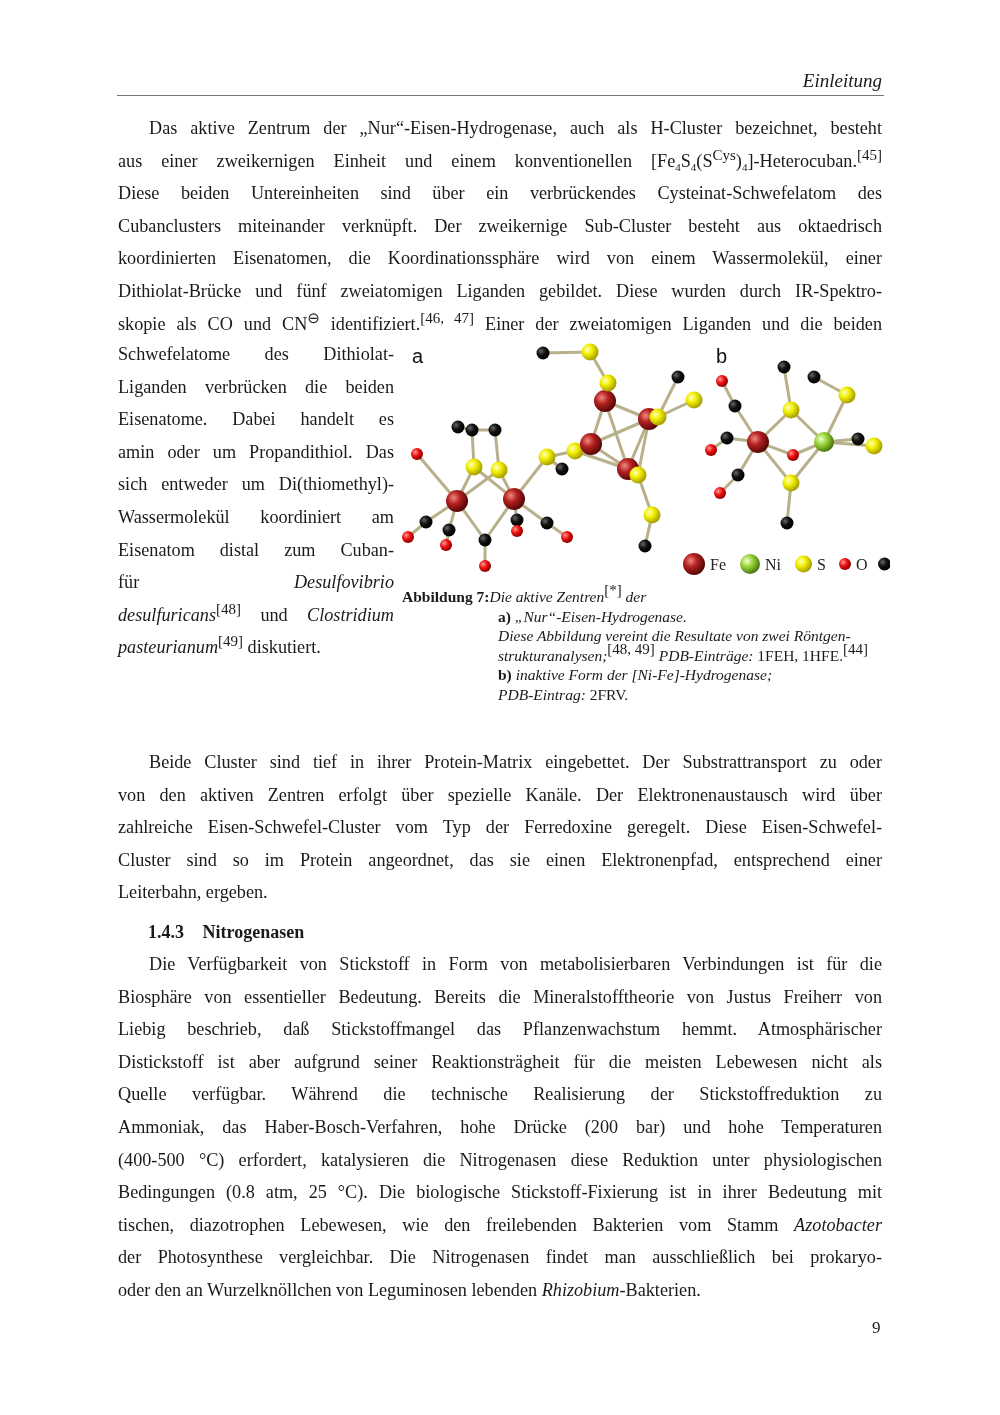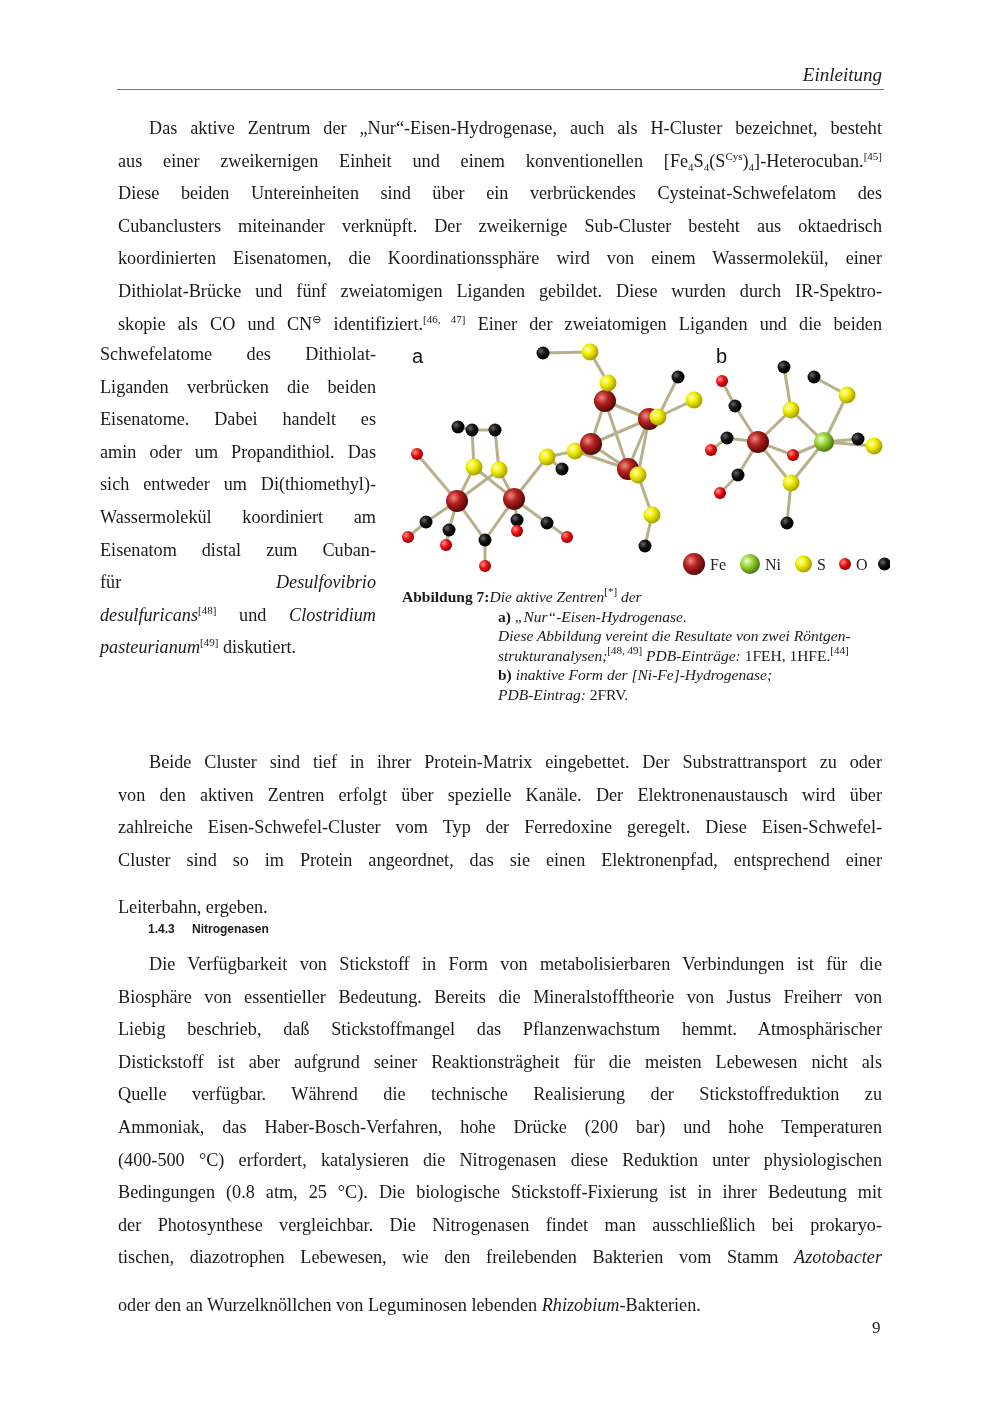--- a/index.html
+++ b/index.html
@@ -1,38 +1,38 @@
 <!DOCTYPE html>
 <html><head>
 <meta charset="utf-8">
 <style>
   html, body { margin: 0; padding: 0; background: #ffffff; }
   body { width: 1000px; height: 1415px; position: relative; overflow: hidden;
          font-family: "Liberation Serif", serif; color: #1a1a1a; }
-  .header { position: absolute; left: 117px; top: 62px; width: 767px; height: 27px;
+  .header { position: absolute; left: 117px; top: 68px; width: 767px; height: 27px;
             border-bottom: 1.5px solid #777; }
   .header .title { position: absolute; right: 2px; top: 2px; font-style: italic; font-size: 19px; }
   .para { position: absolute; left: 118px; width: 764px; font-size: 18.2px; line-height: 32.6px;
           text-align: justify; margin: 0; }
   .para .ln { display: block; text-align: justify; text-align-last: justify; white-space: nowrap; height: 32.6px; }
-  .para .ln.last { text-align-last: left; margin-top: 15px; }
+  .para .ln.last { text-align-last: left; }
   .ind { padding-left: 31px; }
-  sup { font-size: 11px; vertical-align: 7px; line-height: 0; }
+  sup { font-size: 15px; vertical-align: 7px; line-height: 0; }
   sub { font-size: 11px; vertical-align: -4px; line-height: 0; }
-  .side { position: absolute; left: 100px; top: 338px; width: 276px; font-size: 18.2px; line-height: 32.6px; }
+  .side { position: absolute; left: 118px; top: 338px; width: 276px; font-size: 18.2px; line-height: 32.6px; }
   .side .ln { display: block; text-align: justify; text-align-last: justify; white-space: nowrap; height: 32.6px; }
   .side .ln.last { text-align-last: left; }
   i { font-style: italic; text-align: right; }
   .fig { position: absolute; left: 400px; top: 338px; width: 490px; height: 245px; }
   .caption { position: absolute; left: 402px; top: 587px; width: 490px; font-size: 15.5px; line-height: 19.5px; }
   .caption .row { display: block; white-space: nowrap; }
   .caption .indent { padding-left: 96px; }
   .caption b { font-weight: bold; }
-  .heading { position: absolute; left: 148px; top: 922px; font-family: Liberation Sans, sans-serif;
-             font-weight: bold; font-size: 12px; }
+  .heading { position: absolute; left: 148px; top: 922px; font-family: Liberation Serif, serif;
+             font-weight: bold; font-size: 18px; }
   .heading .num { margin-right: 14px; }
   .pageno { position: absolute; left: 872px; top: 1318px; font-size: 17px; }
   .legend-label { font-family: "Liberation Serif", serif; font-size: 16px; fill: #222; }
   .panel-label { font-family: "Liberation Sans", sans-serif; font-size: 20px; fill: #111; }
 </style>
 </head>
 <body>
 
 <div class="header">
   <span class="title">Einleitung</span>
@@ -245,18 +245,18 @@
 
 <div class="para" style="top:948px;">
   <span class="ln ind">Die Verfügbarkeit von Stickstoff in Form von metabolisierbaren Verbindungen ist für die</span>
   <span class="ln">Biosphäre von essentieller Bedeutung. Bereits die Mineralstofftheorie von Justus Freiherr von</span>
   <span class="ln">Liebig beschrieb, daß Stickstoffmangel das Pflanzenwachstum hemmt. Atmosphärischer</span>
   <span class="ln">Distickstoff ist aber aufgrund seiner Reaktionsträgheit für die meisten Lebewesen nicht als</span>
   <span class="ln">Quelle verfügbar. Während die technische Realisierung der Stickstoffreduktion zu</span>
   <span class="ln">Ammoniak, das Haber-Bosch-Verfahren, hohe Drücke (200 bar) und hohe Temperaturen</span>
   <span class="ln">(400-500 °C) erfordert, katalysieren die Nitrogenasen diese Reduktion unter physiologischen</span>
   <span class="ln">Bedingungen (0.8 atm, 25 °C). Die biologische Stickstoff-Fixierung ist in ihrer Bedeutung mit</span>
+  <span class="ln"><span>tischen, diazotrophen Lebewesen, wie den freilebenden Bakterien vom Stamm </span><i>Azotobacter</i></span>
   <span class="ln">der Photosynthese vergleichbar. Die Nitrogenasen findet man ausschließlich bei prokaryo-</span>
-  <span class="ln"><span>tischen, diazotrophen Lebewesen, wie den freilebenden Bakterien vom Stamm </span><i>Azotobacter</i></span>
   <span class="ln last"><span>oder den an Wurzelknöllchen von Leguminosen lebenden </span><i>Rhizobium</i><span>-Bakterien.</span></span>
 </div>
 
 <div class="pageno">9</div>
 
 </body></html>

